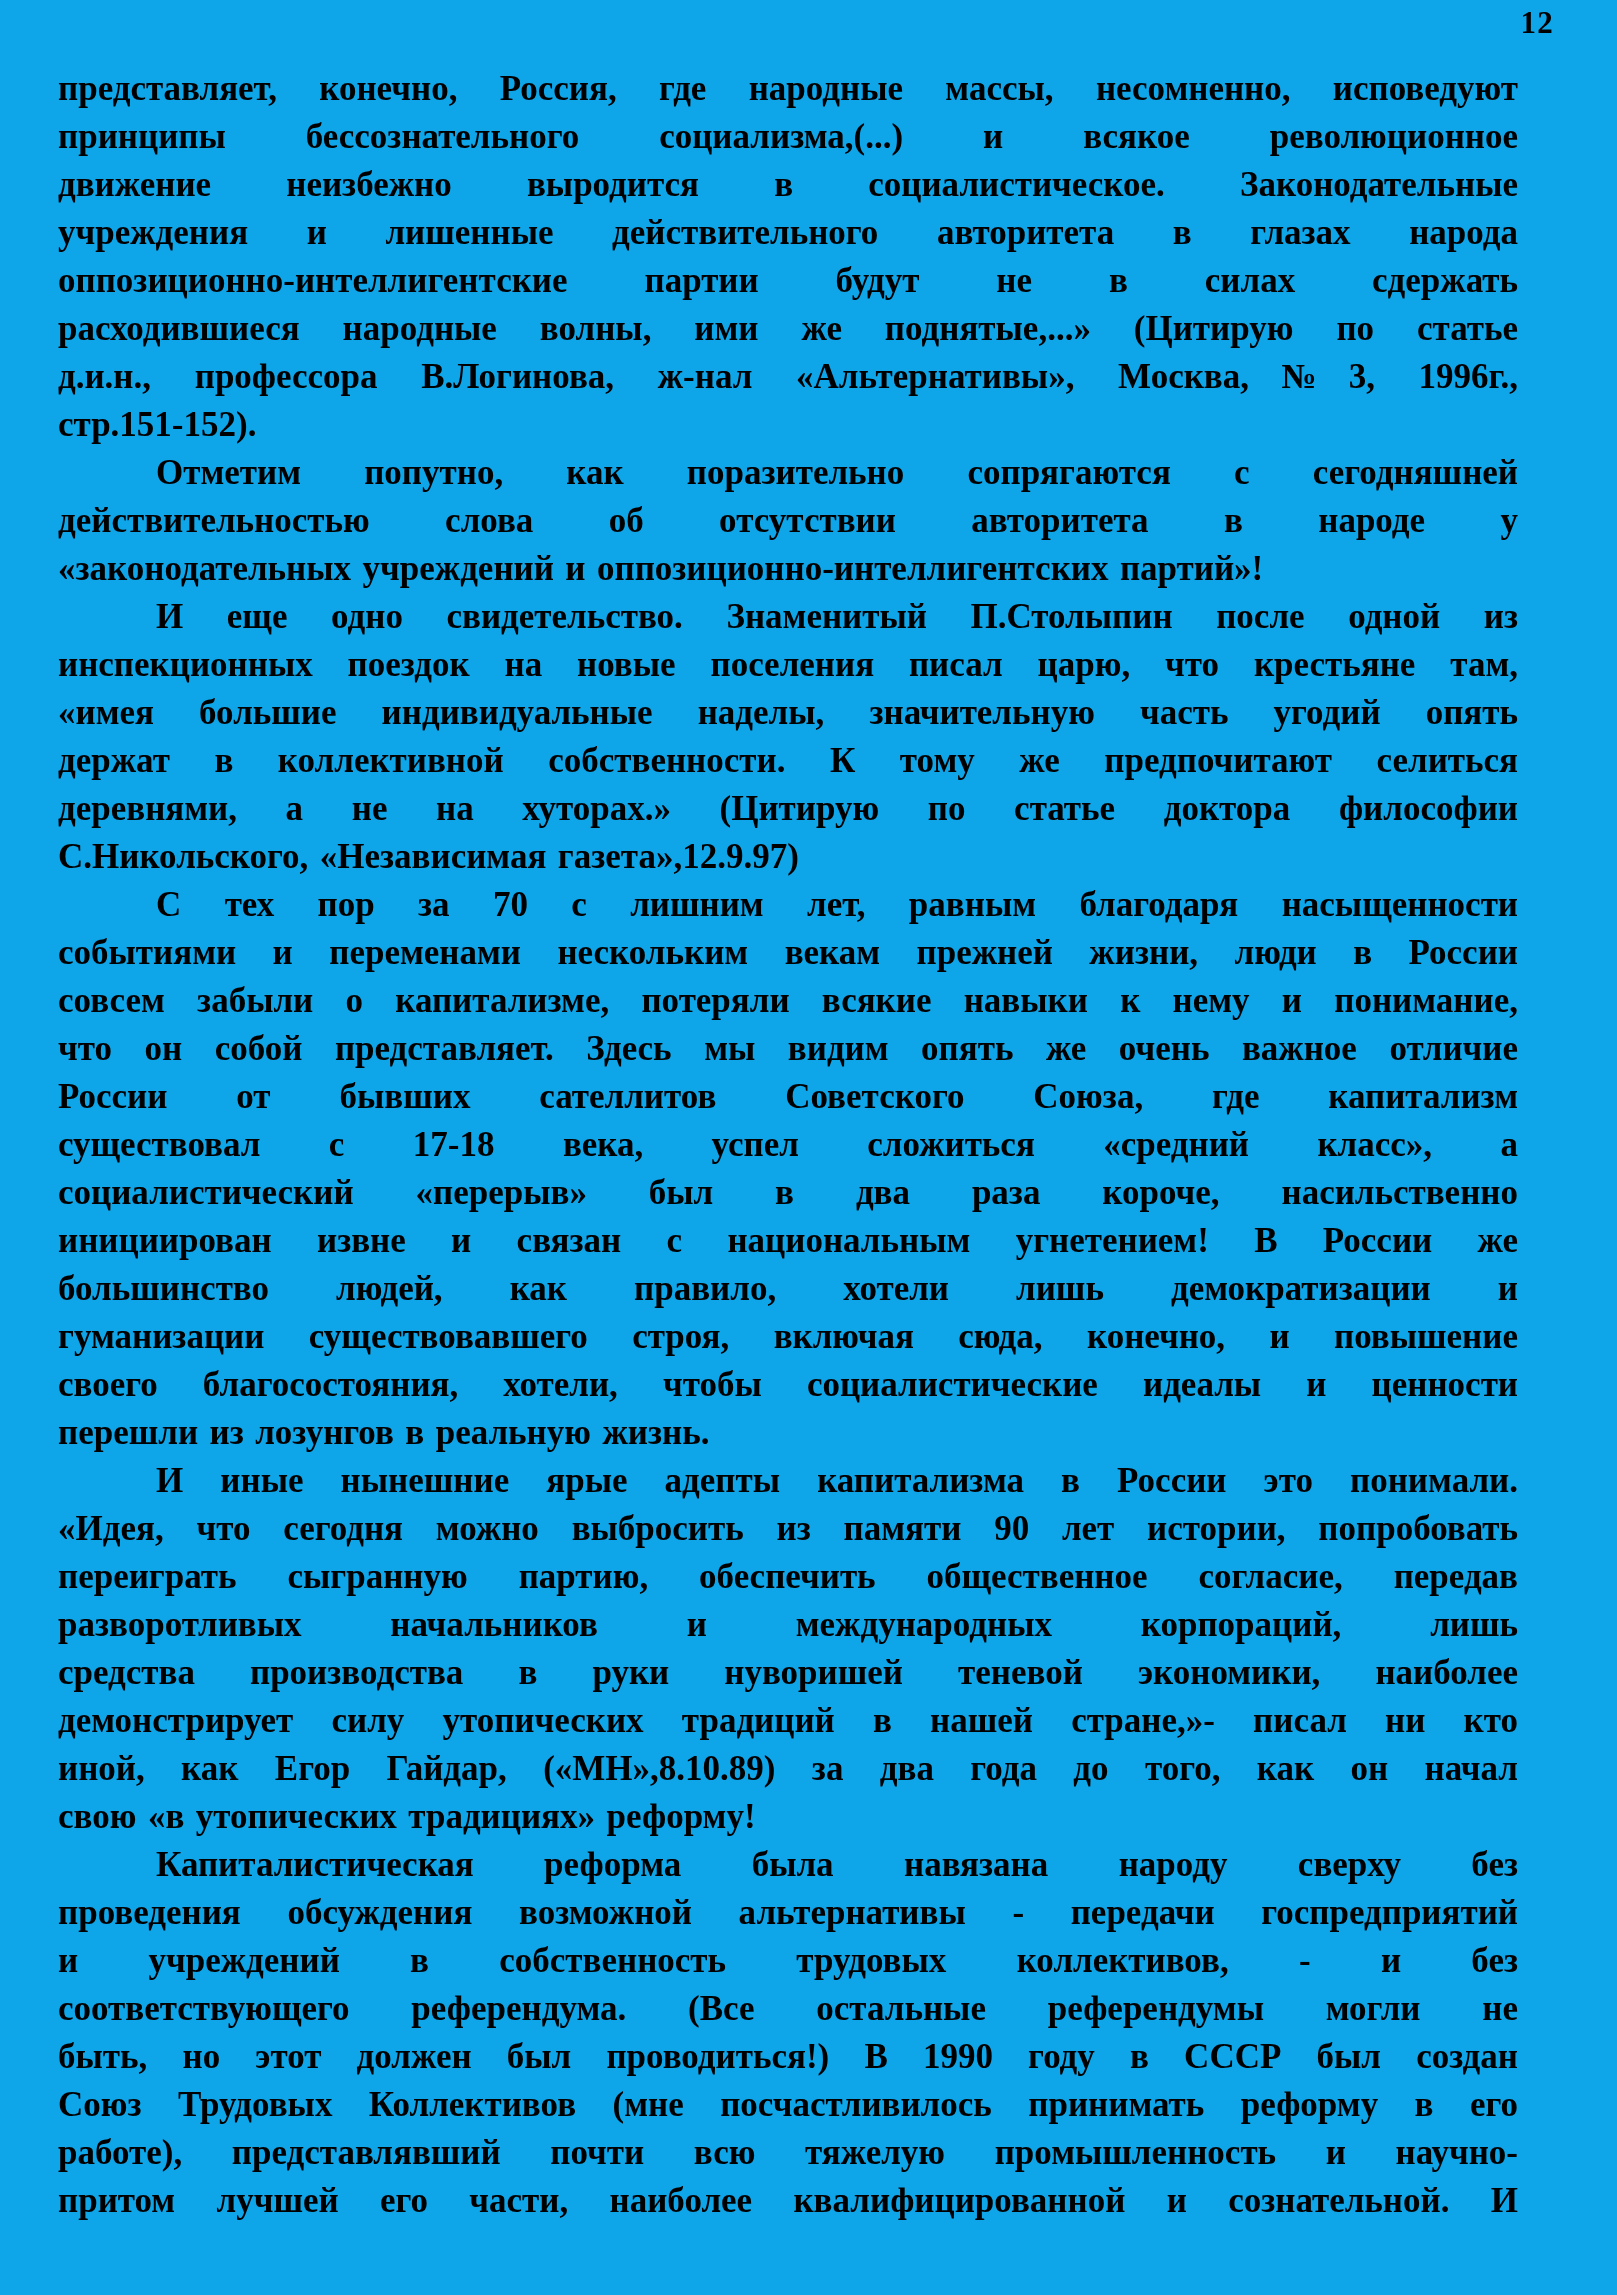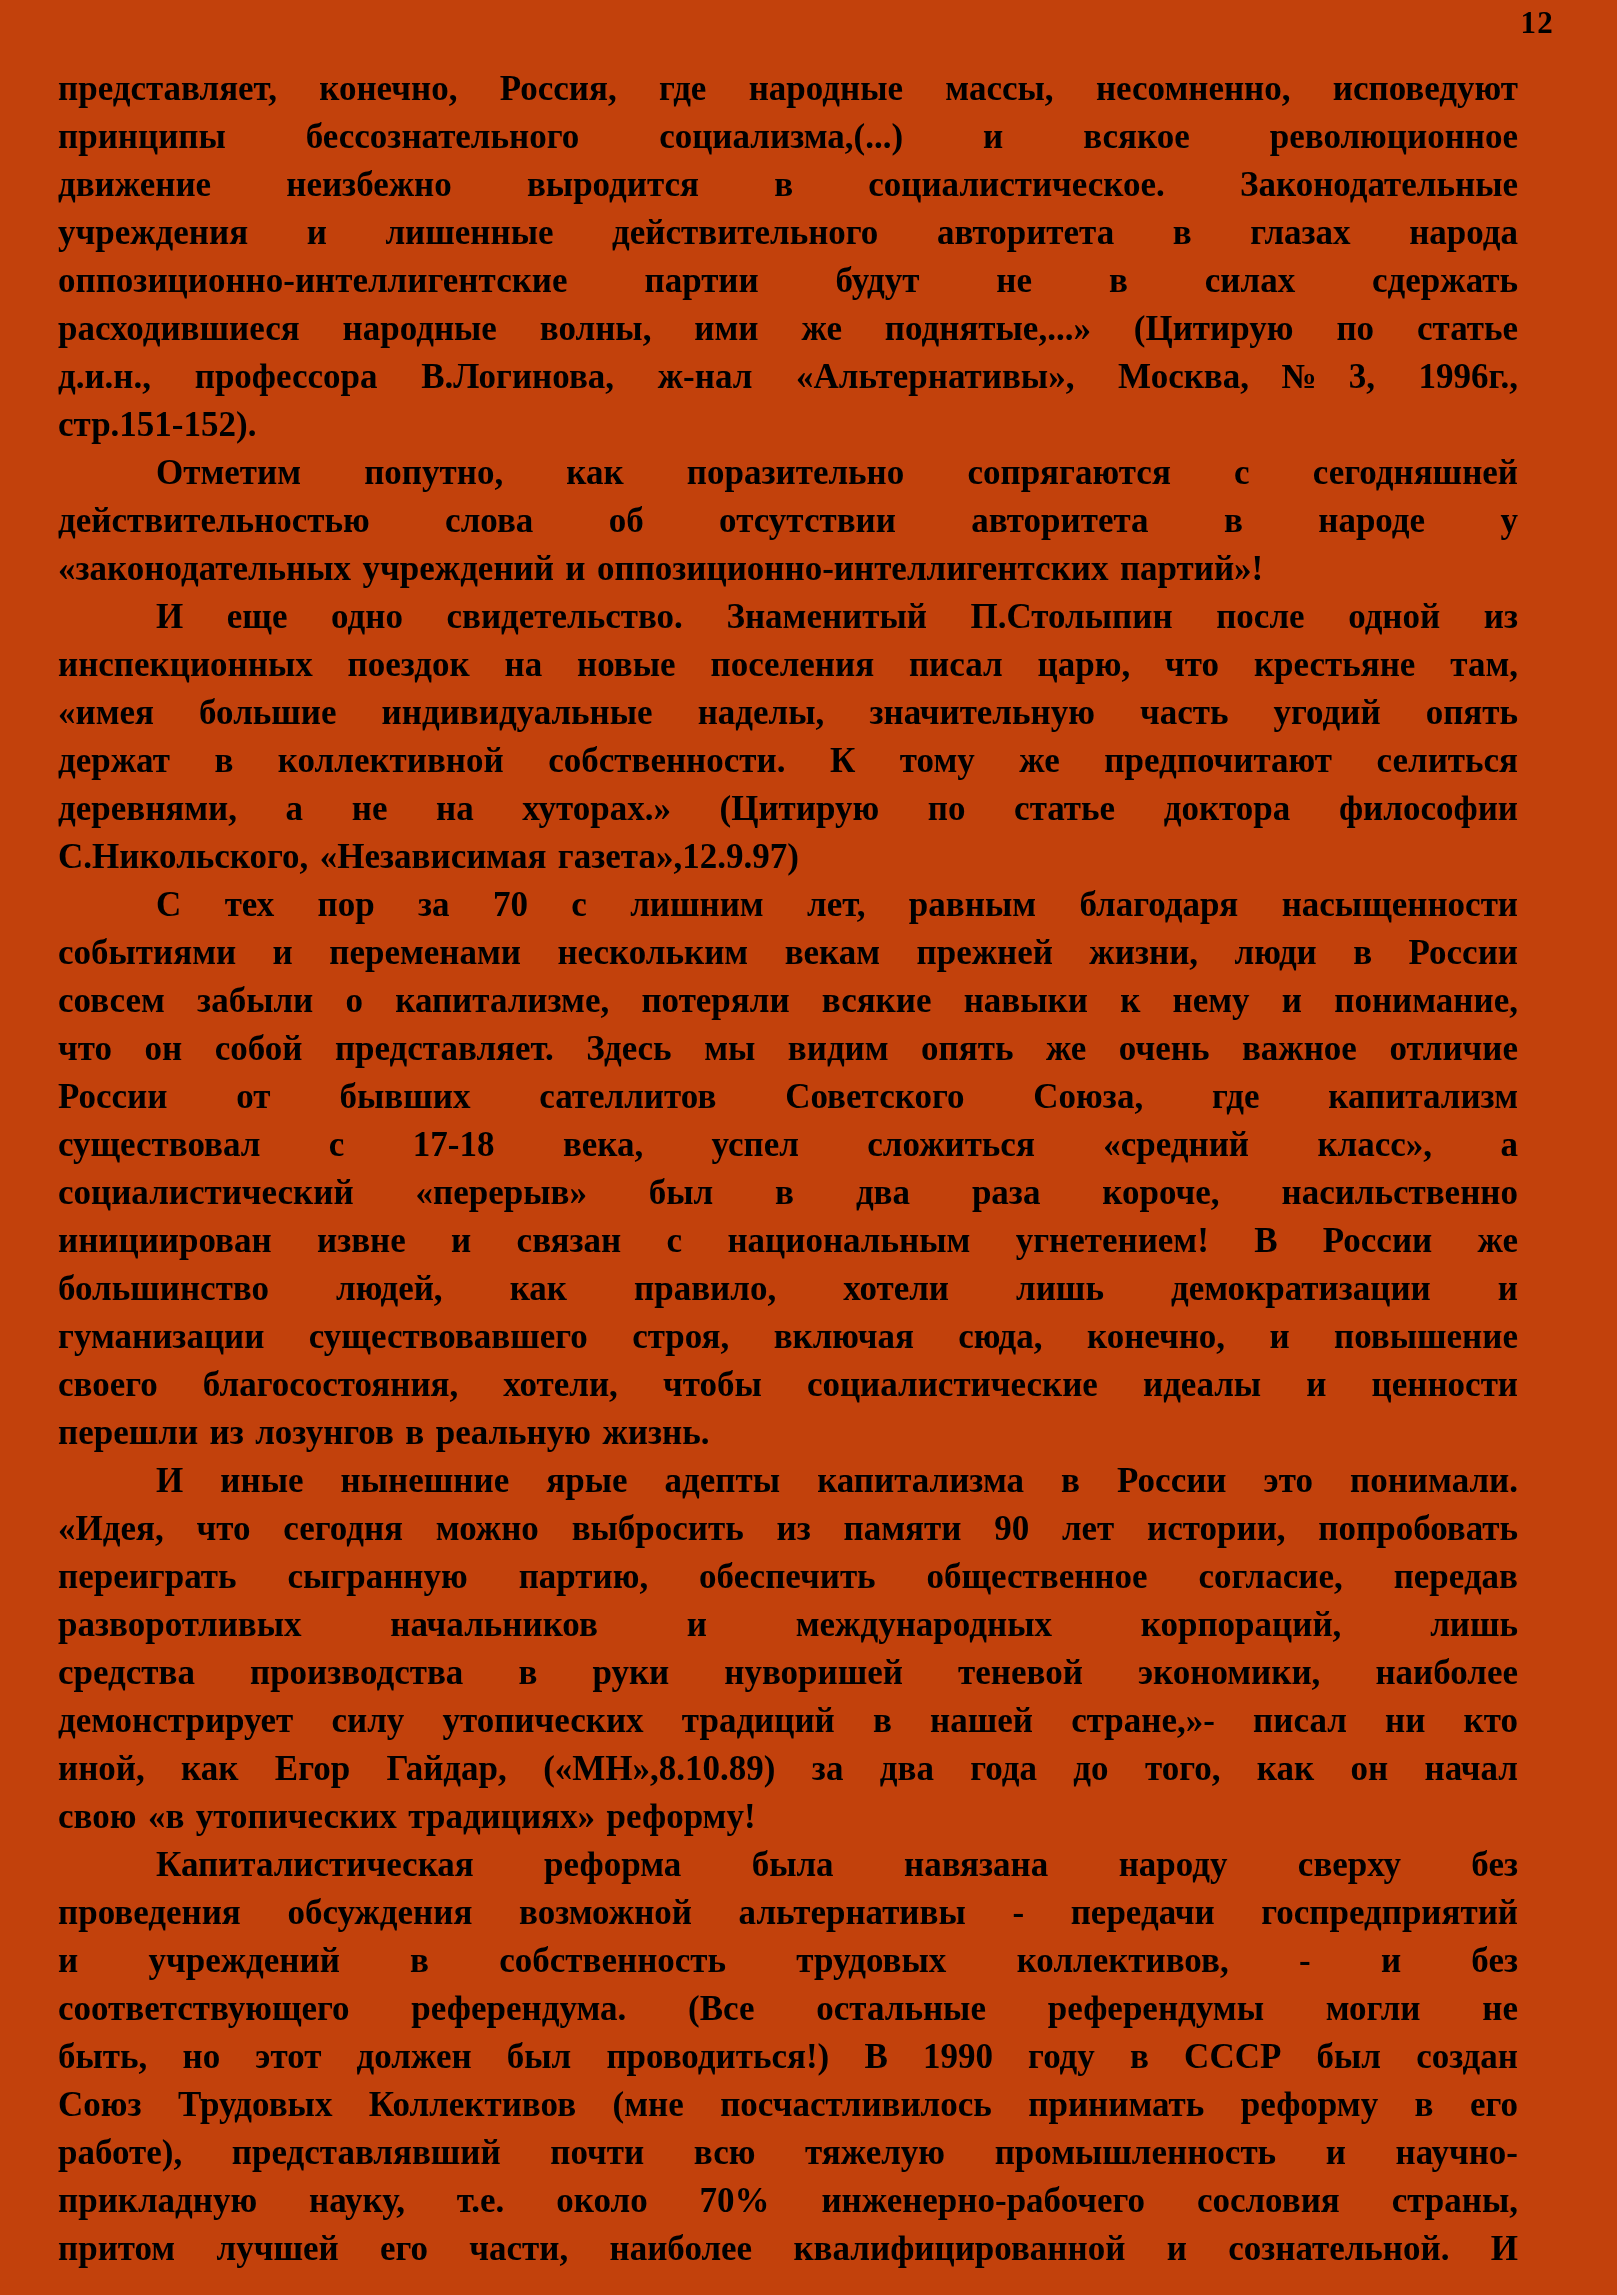--- a/index.html
+++ b/index.html
@@ -4,21 +4,21 @@
 <style>
   html, body {
     margin: 0;
     padding: 0;
     background: #ffffff;
   }
   .page {
     position: relative;
     width: 1617px;
     height: 2295px;
-    background: #c2410c;
+    background: #0ea5e9;
     overflow: hidden;
     color: #000000;
     font-family: "Liberation Serif", serif;
   }
   .page-number {
     position: absolute;
     top: 5.4px;
     right: 63px;
     font-size: 31px;
     font-weight: 700;
@@ -104,18 +104,17 @@
         <div class="line endline">свою «в утопических традициях» реформу!</div>
       </div>
       <div class="paragraph">
         <div class="line indent">Капиталистическая реформа была навязана народу сверху без</div>
         <div class="line">проведения обсуждения возможной альтернативы - передачи госпредприятий</div>
         <div class="line">и учреждений в собственность трудовых коллективов, - и без</div>
         <div class="line">соответствующего референдума. (Все остальные референдумы могли не</div>
         <div class="line">быть, но этот должен был проводиться!) В 1990 году в СССР был создан</div>
         <div class="line">Союз Трудовых Коллективов (мне посчастливилось принимать реформу в его</div>
         <div class="line">работе), представлявший почти всю тяжелую промышленность и научно-</div>
-        <div class="line">прикладную науку, т.е. около 70% инженерно-рабочего сословия страны,</div>
         <div class="line">притом лучшей его части, наиболее квалифицированной и сознательной. И</div>
       </div>
     </div>
 </div>
 
 
 </body></html>

